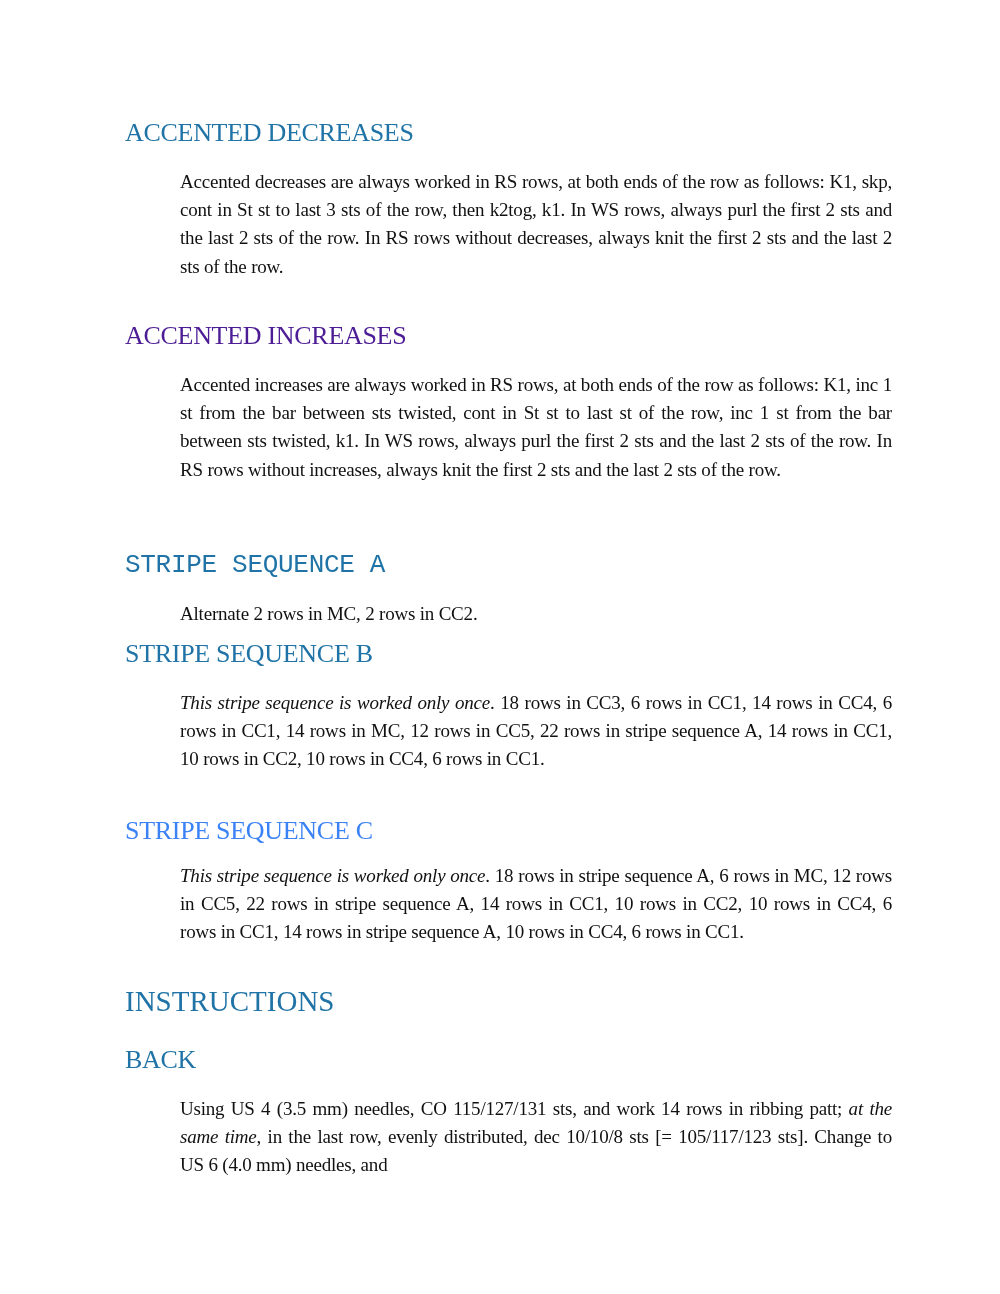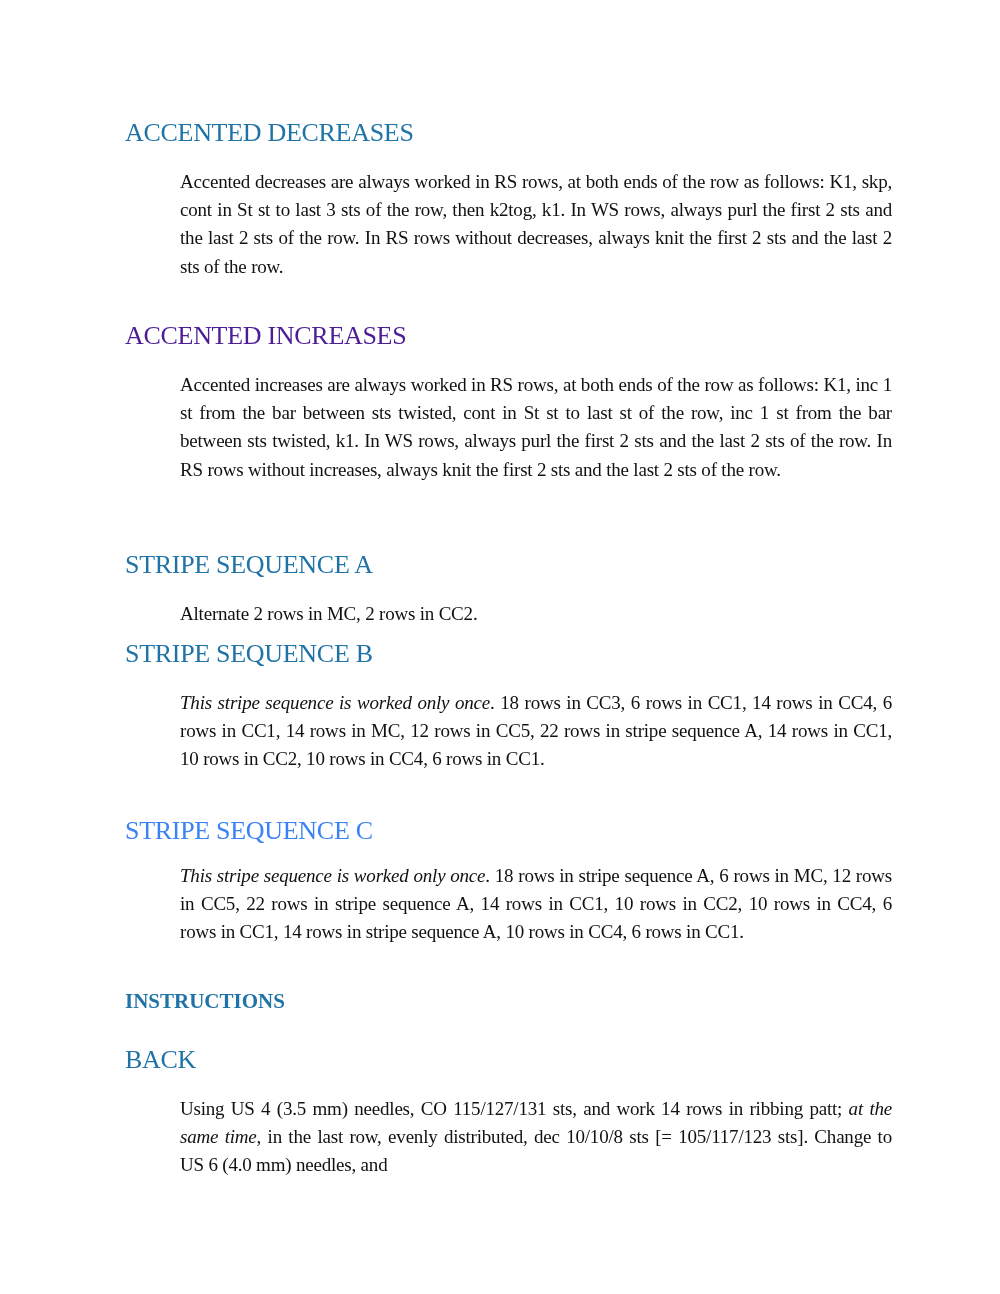--- a/index.html
+++ b/index.html
@@ -1,41 +1,41 @@
 <!DOCTYPE html>
 <html><head>
 <meta charset="utf-8">
 <style>
   html, body { margin: 0; padding: 0; background: #ffffff; }
   body { width: 1000px; height: 1294px; position: relative; overflow: hidden;
          font-family: "Liberation Serif", "DejaVu Serif", serif; color: #111; }
   .page { position: absolute; left: 0; top: 0; width: 805px; height: 1294px; }
   .heading { position: absolute; left: 125px; color: #1f73a6; font-size: 26px;
              font-weight: normal; margin: 0; line-height: 30px; letter-spacing: -0.3px; }
-  .heading.bold { font-weight: bold; font-size: 21px; letter-spacing: 0; }
+  .heading.bold { font-weight: normal; font-size: 29px; letter-spacing: 0; }
   .body { position: absolute; left: 162px; width: 712px; font-size: 19px;
           line-height: 28.2px; text-align: justify; margin: 18px; letter-spacing: -0.2px; }
   .body em { font-style: italic; }
 </style>
 </head>
 <body>
 
 <div class="page">
 
   <h2 class="heading" style="top: 118px; color: rgb(31, 115, 166);">ACCENTED DECREASES</h2>
   <p class="body" style="top:150px">
     <span>Accented decreases are always worked in RS rows, at both ends of the row as follows: K1, skp, cont in St st to last 3 sts of the row, then k2tog, k1. In WS rows, always purl the first 2 sts and the last 2 sts of the row. In RS rows without decreases, always knit the first 2 sts and the last 2 sts of the row.</span>
   </p>
 
   <h2 class="heading" style="top: 321px; color: #4c1d95;">ACCENTED INCREASES</h2>
   <p class="body" style="top:353px">
     <span>Accented increases are always worked in RS rows, at both ends of the row as follows: K1, inc 1 st from the bar between sts twisted, cont in St st to last st of the row, inc 1 st from the bar between sts twisted, k1. In WS rows, always purl the first 2 sts and the last 2 sts of the row. In RS rows without increases, always knit the first 2 sts and the last 2 sts of the row.</span>
   </p>
 
-  <h2 class="heading" style="top: 550px; color: rgb(31, 115, 166);">STRIPE SEQUENCE A</h2>
+  <h2 class="heading" style="top: 550px; color: rgb(31, 115, 166); font-family: Liberation Mono, monospace;">STRIPE SEQUENCE A</h2>
   <p class="body" style="top:582px">
     <span>Alternate 2 rows in MC, 2 rows in CC2.</span>
   </p>
 
   <h2 class="heading" style="top: 639px; color: rgb(31, 115, 166);">STRIPE SEQUENCE B</h2>
   <p class="body" style="top:671px">
     <em>This stripe sequence is worked only once</em><span>. 18 rows in CC3, 6 rows in CC1, 14 rows in CC4, 6 rows in CC1, 14 rows in MC, 12 rows in CC5, 22 rows in stripe sequence A, 14 rows in CC1, 10 rows in CC2, 10 rows in CC4, 6 rows in CC1.</span>
   </p>
 
   <h2 class="heading" style="top: 816px; color: #3b82f6;">STRIPE SEQUENCE C</h2>

